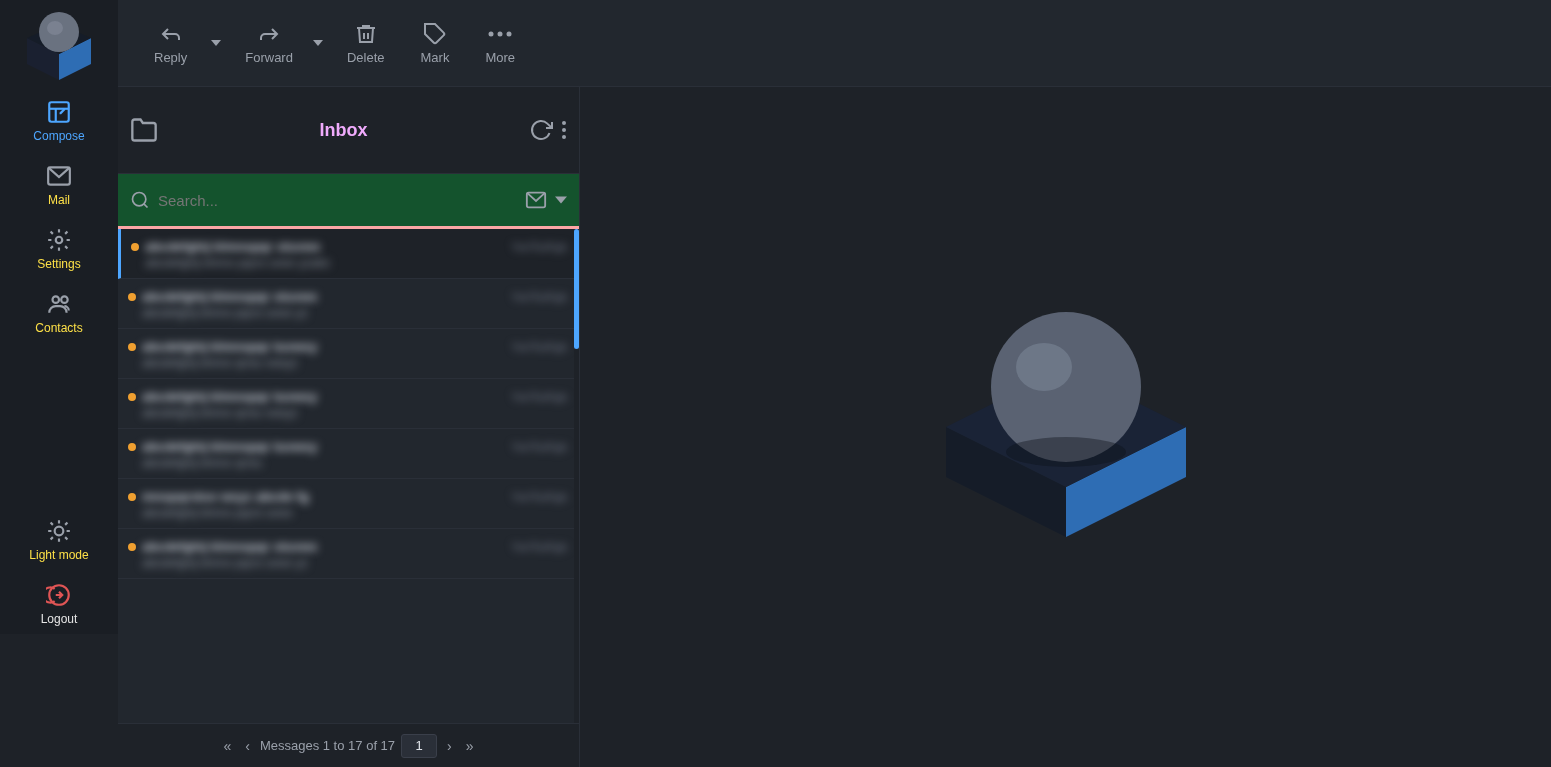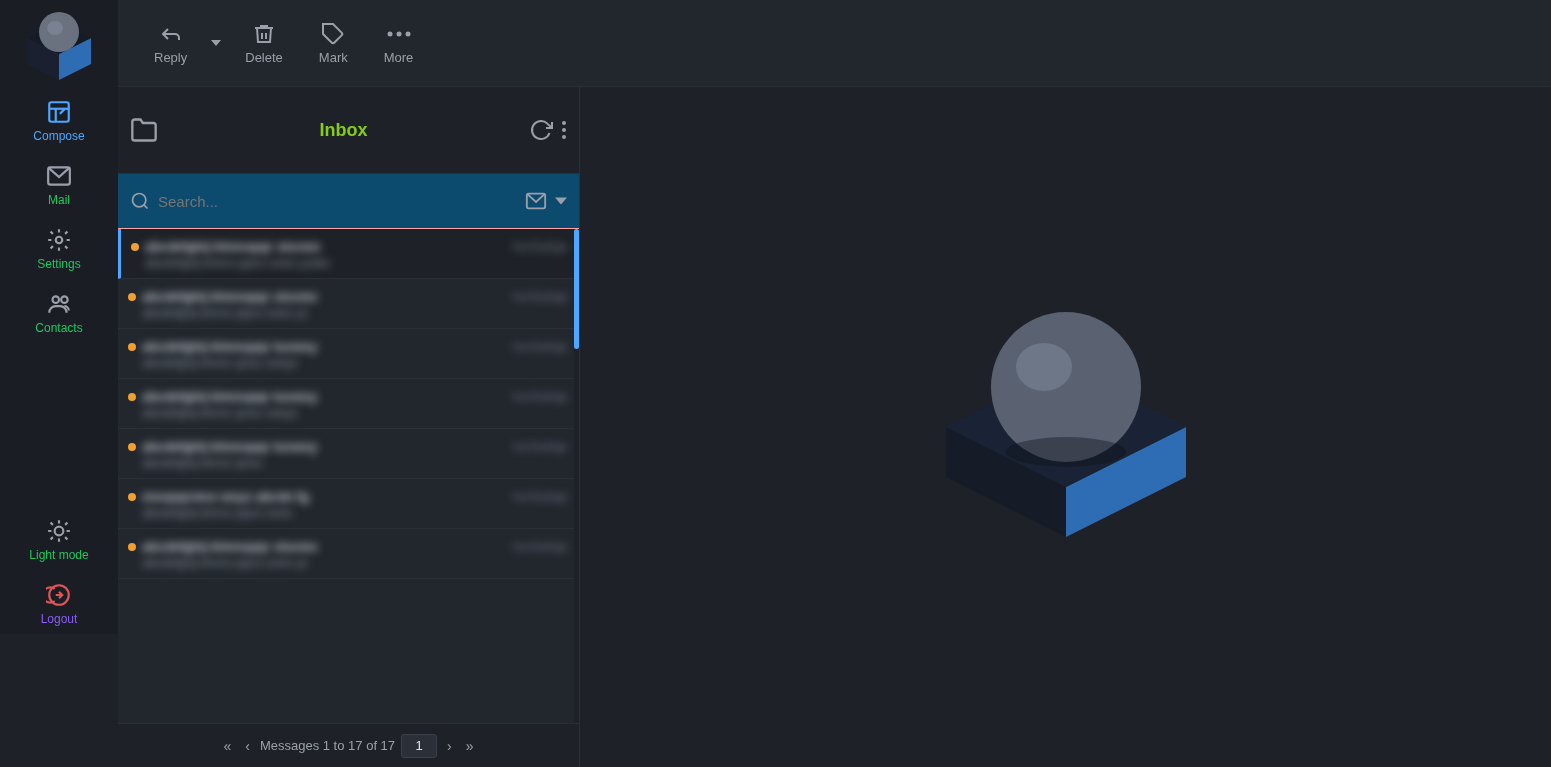--- a/index.html
+++ b/index.html
@@ -31,21 +31,21 @@
       justify-content: center;
       background: #1a1e24;
     }
     .sidebar-item {
       width: 100%;
       display: flex;
       flex-direction: column;
       align-items: center;
       padding: 12px 0 8px;
       cursor: pointer;
-      color: #22c55e;
+      color: #fde047;
       font-size: 13px;
       gap: 4px;
     }
     .sidebar-item.active { color: #4da6ff; }
     .sidebar-item svg { width: 26px; height: 26px; }
     .sidebar-item-label { font-size: 12px; }
     .sidebar-spacer { flex: 1; }
     .sidebar-item.logout { color: #e05555; }
     .sidebar-item.logout svg { color: #e05555; }
 
@@ -117,37 +117,37 @@
       background: #1e2228;
       display: flex;
       align-items: center;
       padding: 0 12px;
       gap: 8px;
       border-bottom: 1px solid #2a2f38;
     }
     .folder-icon { color: #9aa0aa; cursor: pointer; }
     .inbox-title {
       flex: 1;
-      color: #84cc16;
+      color: #f0abfc;
       font-size: 18px;
       font-weight: 600;
       text-align: center;
     }
     .refresh-btn { cursor: pointer; color: #9aa0aa; }
     .more-btn { cursor: pointer; color: #9aa0aa; }
 
     
     .search-bar {
       height: 55px;
-      background: #0c4a6e;
+      background: #14532d;
       display: flex;
       align-items: center;
       padding: 0 12px;
       gap: 8px;
-      border-bottom: 1px solid #fca5a5;
+      border-bottom: 3px solid #fca5a5;
     }
     .search-icon { color: #9aa0aa; }
     .search-input {
       flex: 1;
       background: transparent;
       border: none;
       outline: none;
       color: #9aa0aa;
       font-size: 15px;
     }
@@ -351,21 +351,21 @@
     <span class="sidebar-item-label">Light mode</span>
   </div>
 
 
   <div class="sidebar-item logout">
     <svg viewBox="0 0 24 24" fill="none" stroke="#e05555" stroke-width="2">
       <circle cx="12" cy="12" r="9" stroke="#e05555"></circle>
       <path d="M9 12h6M12 9l3 3-3 3" stroke="#e05555"></path>
       <path d="M8 6.3A7 7 0 1 0 8 17.7" stroke="#e05555" fill="none"></path>
     </svg>
-    <span class="sidebar-item-label" style="color:#8b5cf6">Logout</span>
+    <span class="sidebar-item-label" style="color:#e5e5e5">Logout</span>
   </div>
 </div>
 
 <div class="main">
 
   <div class="toolbar">
 
     <div class="toolbar-btn-group">
       <div class="toolbar-btn">
         <svg viewBox="0 0 24 24" fill="none" stroke="#9aa0aa" stroke-width="2" width="24" height="24">
@@ -377,20 +377,34 @@
     </div>
 
     <div class="toolbar-btn-group">
       <div class="toolbar-dropdown-arrow">
         <svg viewBox="0 0 10 6" width="10" height="6" fill="#9aa0aa">
             <polygon points="0,0 10,0 5,6"></polygon>
           </svg>
       </div>
     </div>
 
+    <div class="toolbar-btn-group">
+      <div class="toolbar-btn">
+        <svg viewBox="0 0 24 24" fill="none" stroke="#9aa0aa" stroke-width="2" width="24" height="24">
+          <polyline points="15,17 20,12 15,7"></polyline>
+          <path d="M4 18v-2a4 4 0 0 1 4-4h12"></path>
+        </svg>
+        <span>Forward</span>
+      </div>
+      <div class="toolbar-dropdown-arrow">
+        <svg viewBox="0 0 10 6" width="10" height="6" fill="#9aa0aa">
+            <polygon points="0,0 10,0 5,6"></polygon>
+          </svg>
+      </div>
+    </div>
 
     <div class="toolbar-btn">
       <svg viewBox="0 0 24 24" fill="none" stroke="#9aa0aa" stroke-width="2" width="24" height="24">
         <polyline points="3,6 5,6 21,6"></polyline>
         <path d="M19 6l-1 14H6L5 6"></path>
         <path d="M10 11v6M14 11v6"></path>
         <path d="M9 6V4h6v2"></path>
       </svg>
       <span>Delete</span>
     </div>

